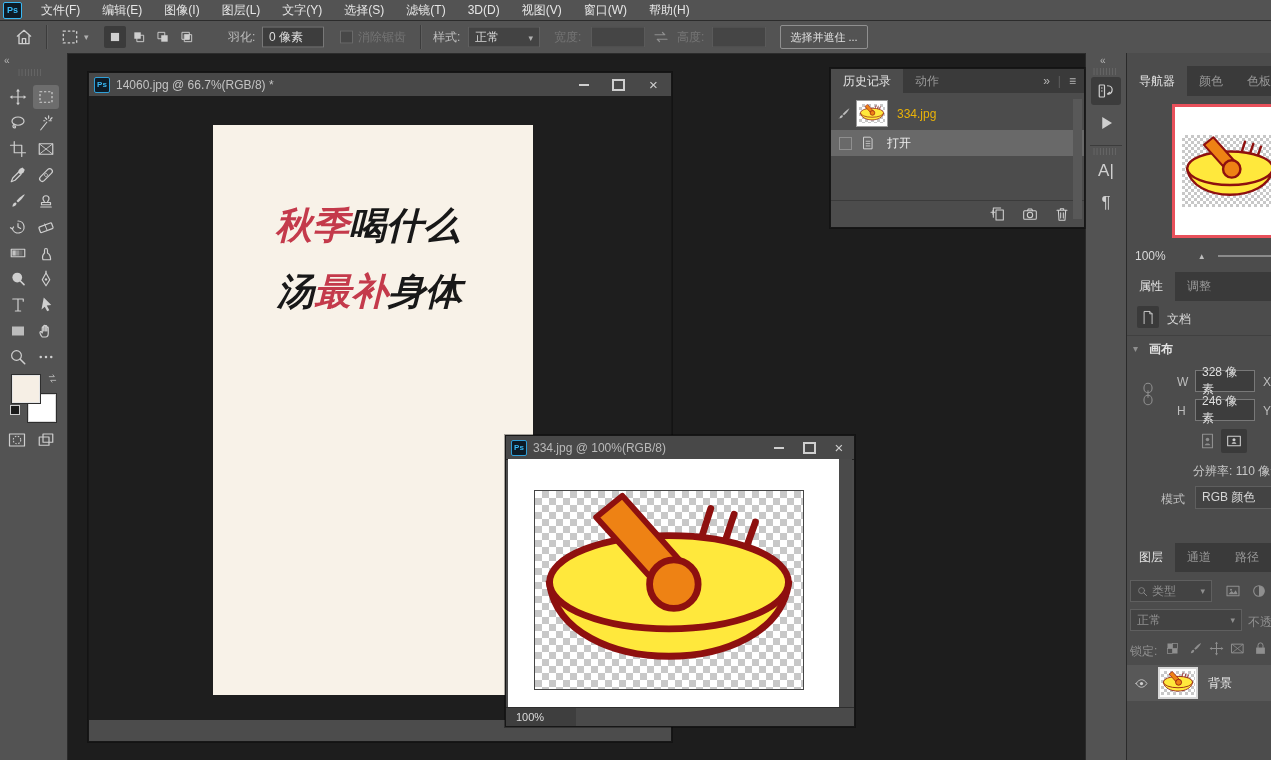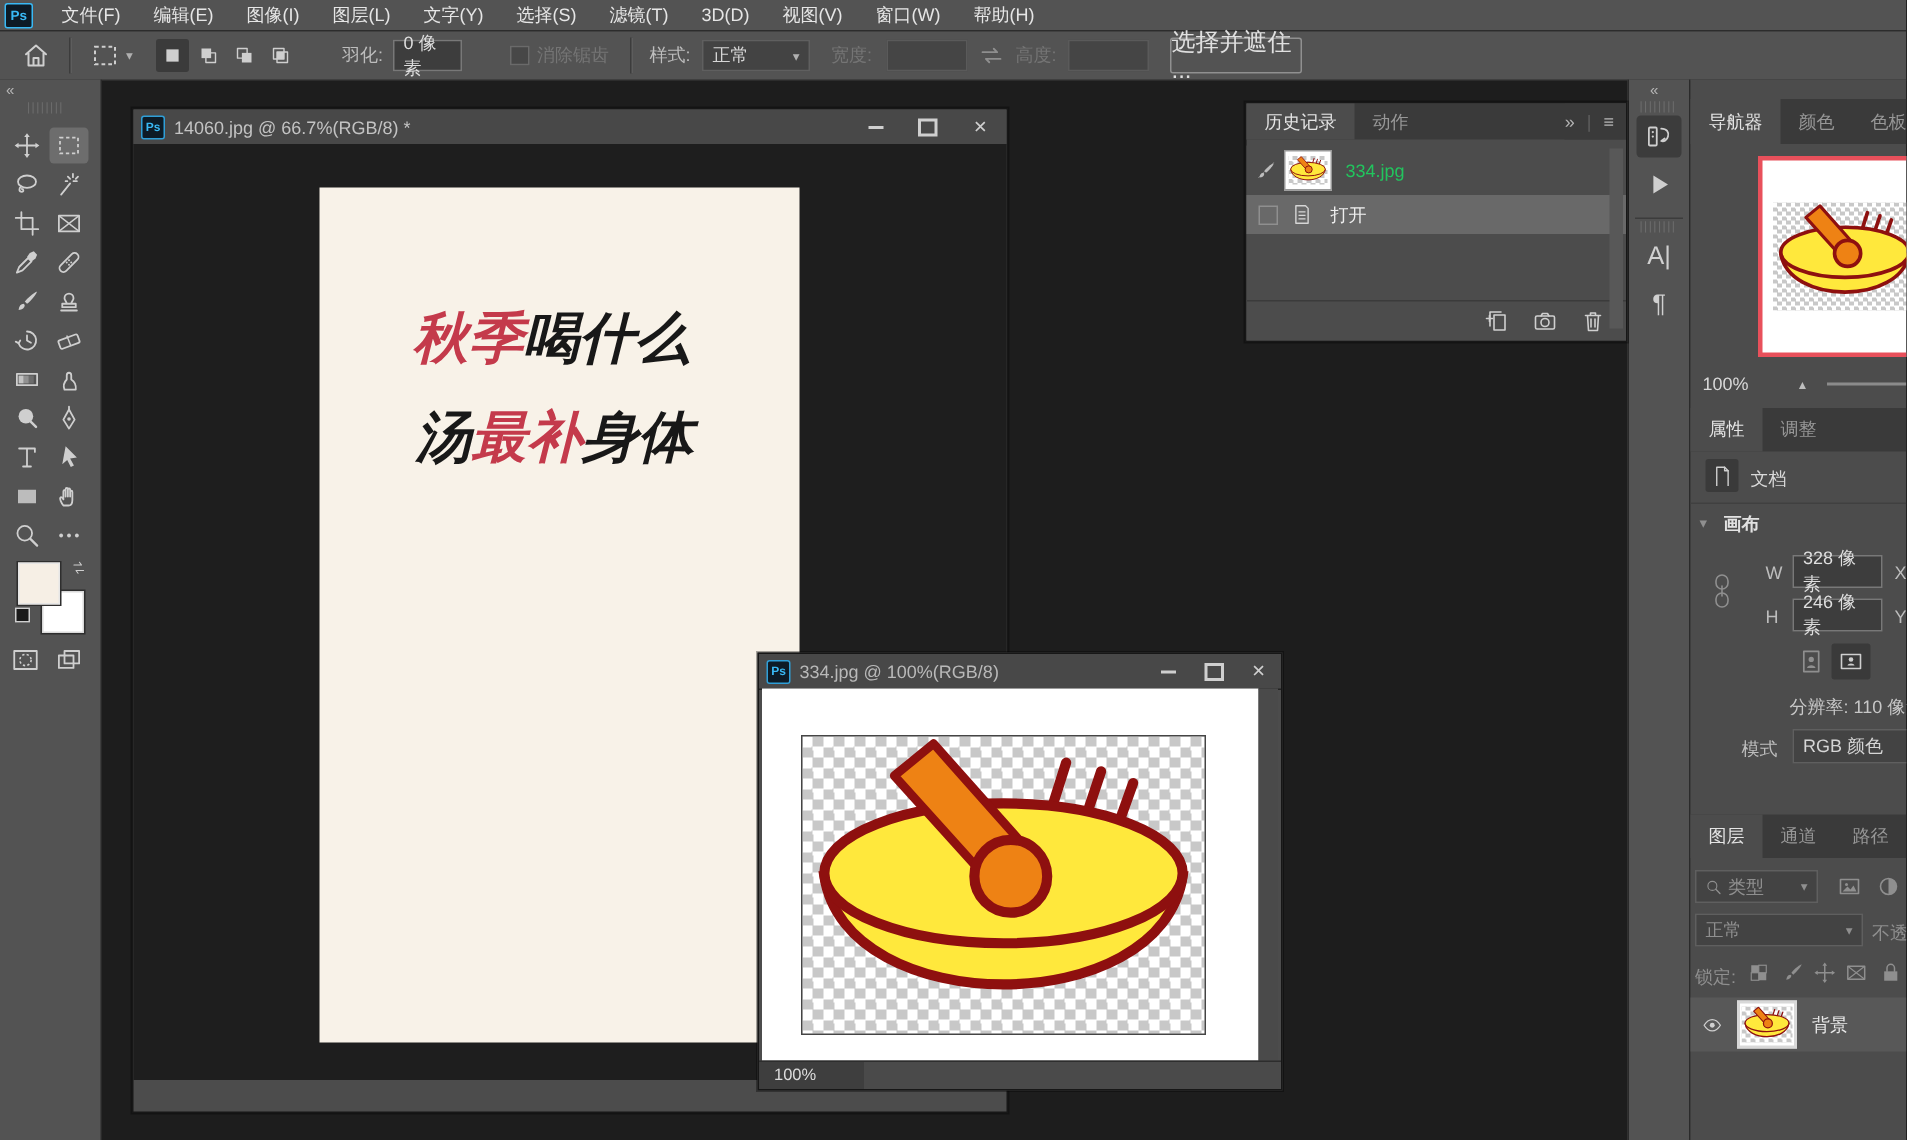--- a/index.html
+++ b/index.html
@@ -118,39 +118,39 @@
     <span class="modebtn" style="left:176px;">
         <span class="ico sm">
           <svg viewBox="0 0 24 24">
             <rect x="4" y="4" width="12" height="12" stroke="currentColor" fill="none" stroke-width="1.6" stroke-linecap="round" stroke-linejoin="round"></rect>
             <rect x="8" y="8" width="12" height="12" stroke="currentColor" fill="none" stroke-width="1.6" stroke-linecap="round" stroke-linejoin="round"></rect>
             <rect x="8" y="8" width="8" height="8" fill="currentColor"></rect>
           </svg>
         </span>
       </span>
     <span class="lbl" style="left:228px;">羽化:</span>
-    <span class="fld" style="left:262px;width:46px;height:21px;">0 像素</span>
+    <span class="fld" style="left:262px;width:62px;height:21px;">0 像素</span>
     <span style="left:340px;width:11px;height:11px;border:1px solid #6a6a6a;background:#474747;"></span>
     <span class="dis-t" style="left:358px;">消除锯齿</span>
     <span class="vsep" style="left:420px;"></span>
     <span class="lbl" style="left:433px;">样式:</span>
     <span class="dd" style="left:468px;width:72px;height:21px;">
       <span>正常</span>
       <span style="font-size:9px;color:#b0b0b0;">▾</span>
     </span>
     <span class="dis-t" style="left:554px;">宽度:</span>
     <span class="fld dis" style="left:591px;width:54px;height:21px;"></span>
     <span class="ico dim" style="left:652px;">
         <svg viewBox="0 0 24 24">
           <path d="M4 9h13l-3-3M20 15H7l3 3" stroke="currentColor" fill="none" stroke-width="1.6" stroke-linecap="round" stroke-linejoin="round"></path>
         </svg>
       </span>
     <span class="dis-t" style="left:677px;">高度:</span>
     <span class="fld dis" style="left:712px;width:54px;height:21px;"></span>
-    <span class="btn" style="left:780px;width:86px;height:22px;font-size:16px;">选择并遮住 ...</span>
+    <span class="btn" style="left:780px;width:86px;height:22px;font-size:11px;">选择并遮住 ...</span>
   </div>
 
   <div class="abs toolbar">
     <div class="abs collapse" style="left:4px;top:2px;">«</div>
     <div class="abs dragdots" style="left:18px;top:14px;">||||||||</div>
     <div class="tool" style="left:5px;top:32px;">
         <span class="ico">
           <svg viewBox="0 0 24 24">
             <path d="M12 4v16M4 12h16" stroke="currentColor" fill="none" stroke-width="1.6" stroke-linecap="round" stroke-linejoin="round"></path>
             <path d="M12 1l-2.5 3.5h5zM12 23l-2.5-3.5h5zM1 12l3.5-2.5v5zM23 12l-3.5-2.5v5z" fill="currentColor"></path>
@@ -396,21 +396,21 @@
                   <path d="M205 23L186 80"></path>
                   <path d="M227 31L207 87"></path>
                 </g>
  <path d="M15 95 C30 194 246 194 261 95 Z" fill="#ffe83c" stroke="#8e100f" stroke-width="7"></path>
  <ellipse cx="138" cy="93" rx="123" ry="48" fill="#ffe83c" stroke="#8e100f" stroke-width="7"></ellipse>
  <path d="M63 26L90 4 154 76 128 98 Z" fill="#ee8214" stroke="#8e100f" stroke-width="6" stroke-linejoin="round"></path>
  <circle cx="143" cy="95" r="25" fill="#ee8214" stroke="#8e100f" stroke-width="7"></circle>
 </svg>
             </span>
           </span>
-        <span style="margin-left:9px;color:#22c55e;">334.jpg</span>
+        <span style="margin-left:9px;color:#eab308;">334.jpg</span>
       </div>
       <div class="hrow sel">
         <span style="width:11px;height:11px;border:1px solid #8f8f8f;margin:0 9px 0 8px;"></span>
         <span class="ico sm" style="color:#d6d6d6;margin-right:2px;">
             <svg viewBox="0 0 24 24">
               <path d="M5 2h11l3 3v17H5z" stroke="currentColor" fill="none" stroke-width="1.6" stroke-linecap="round" stroke-linejoin="round"></path>
               <path d="M8 9h8M8 13h8M8 17h8" stroke="currentColor" stroke-width="1.3"></path>
             </svg>
           </span>
         <span style="margin-left:10px;color:#eeeeee;">打开</span>

